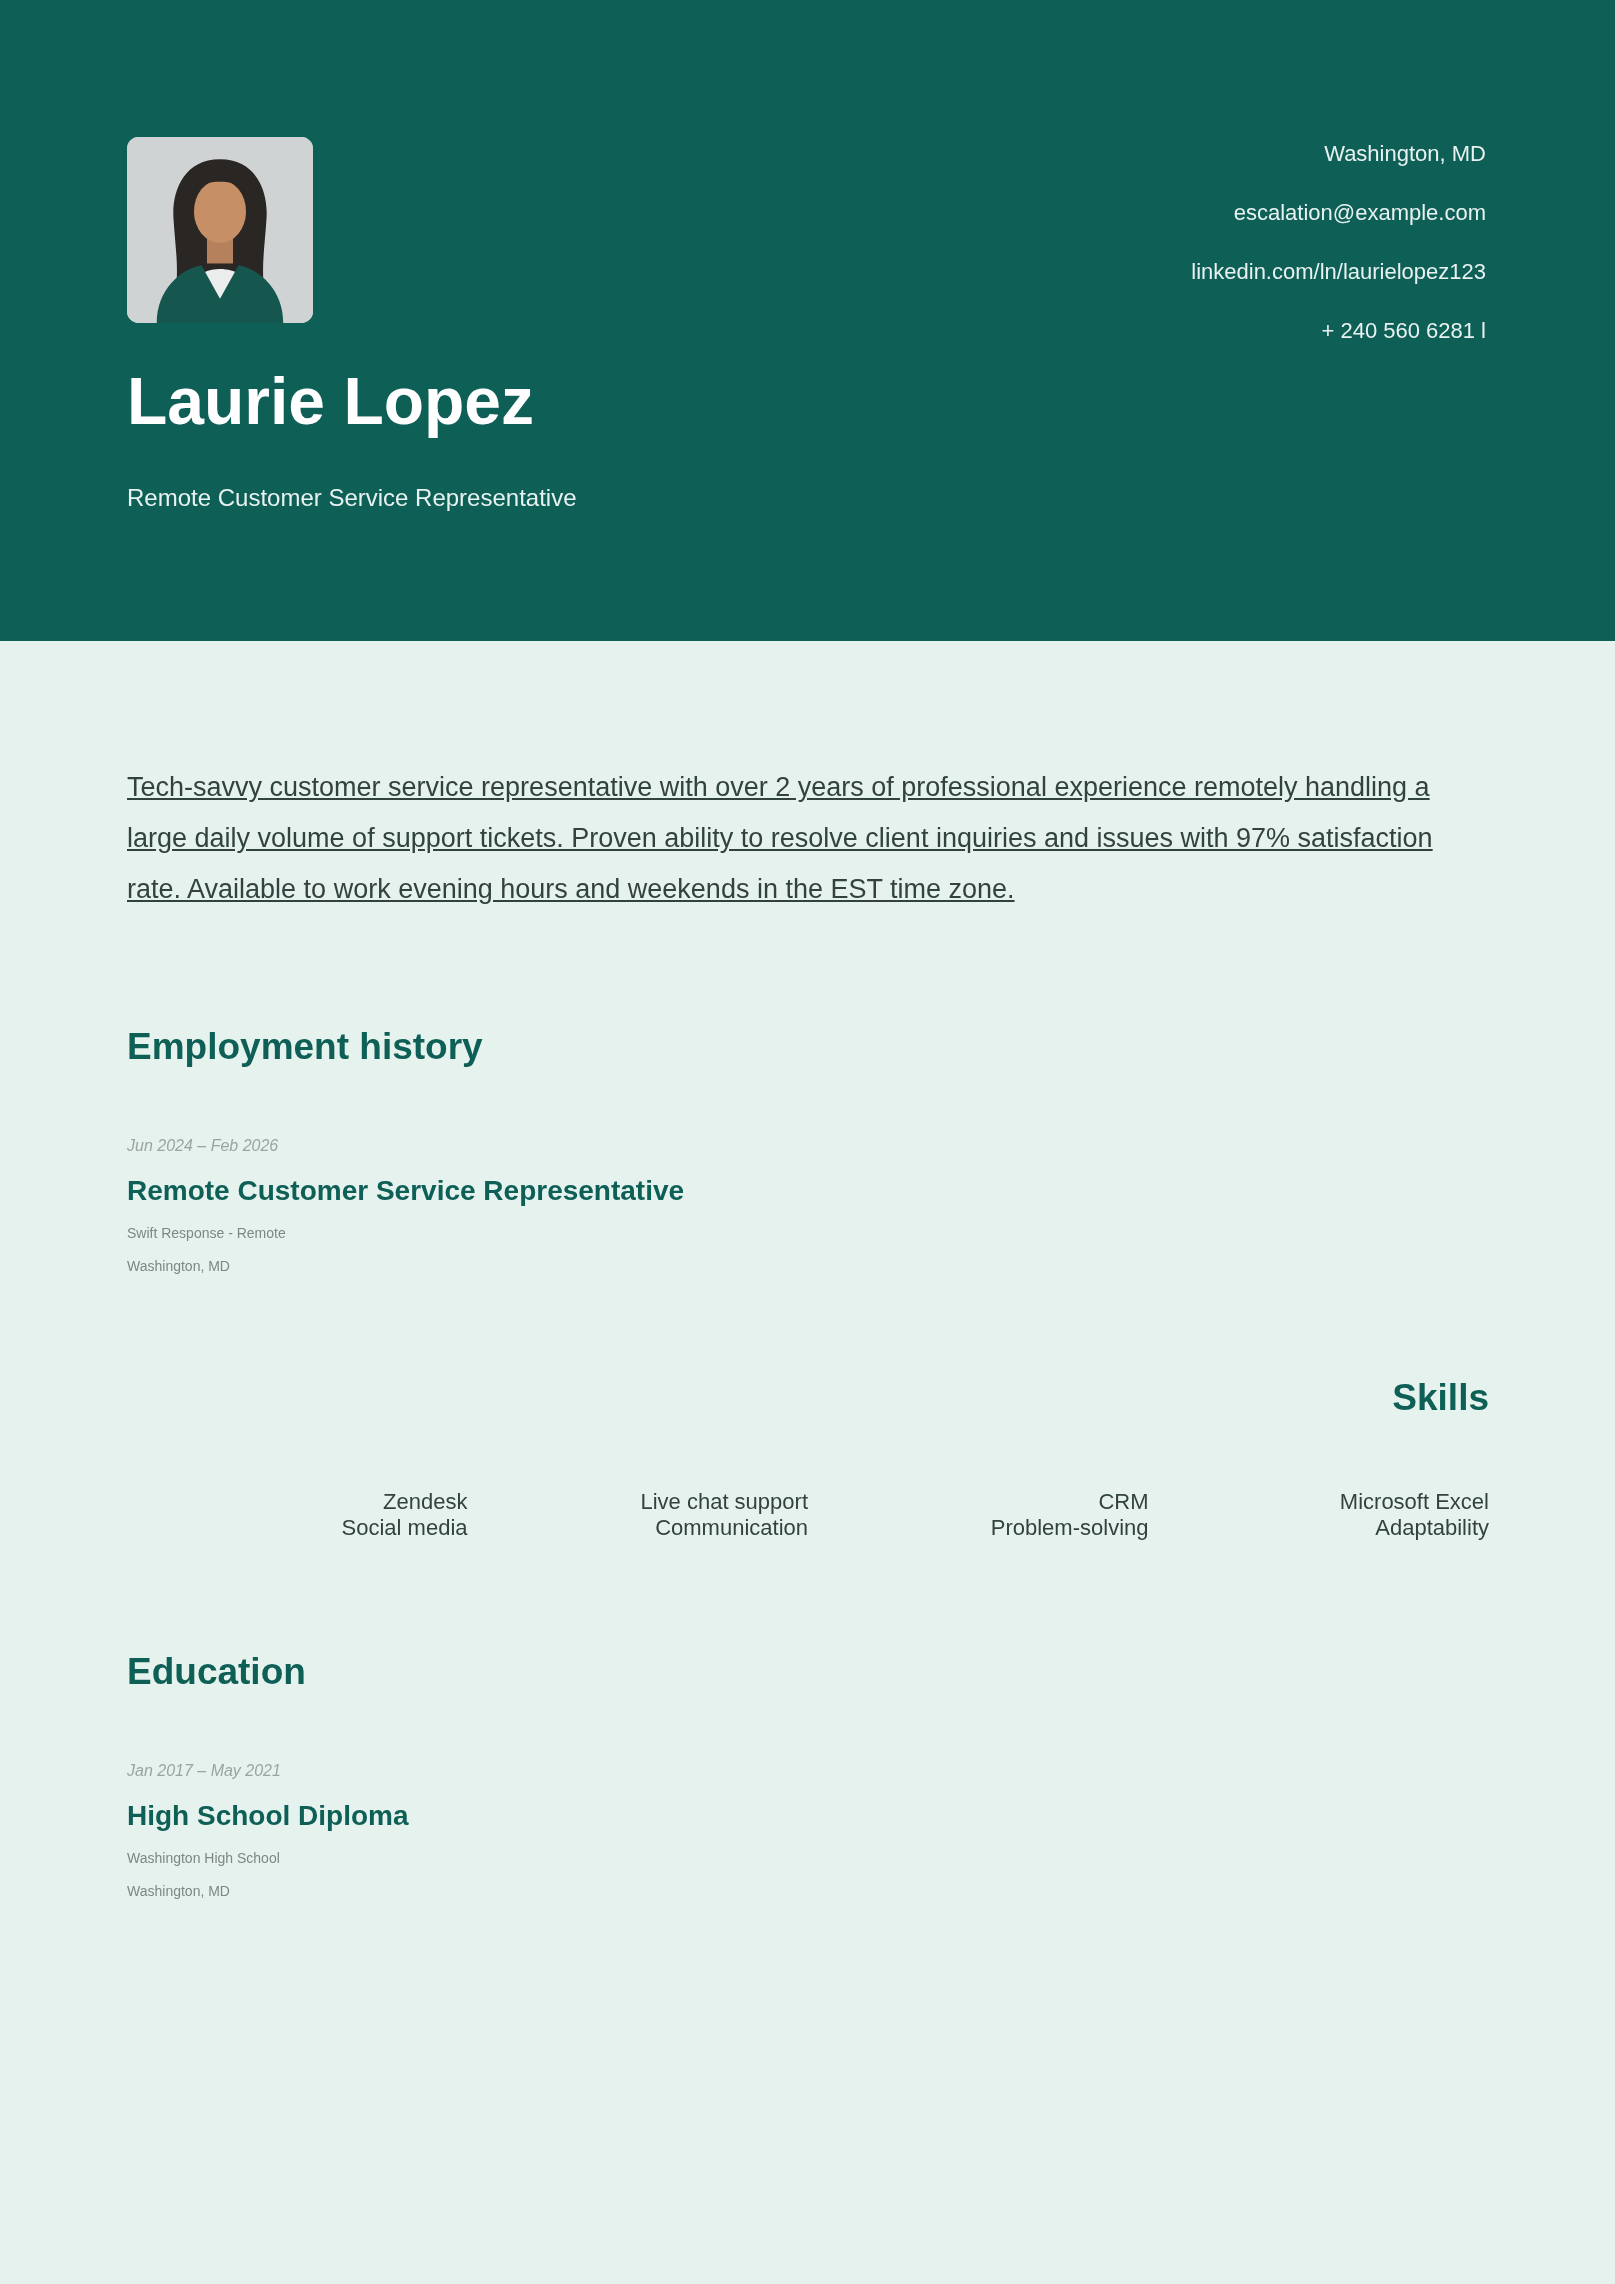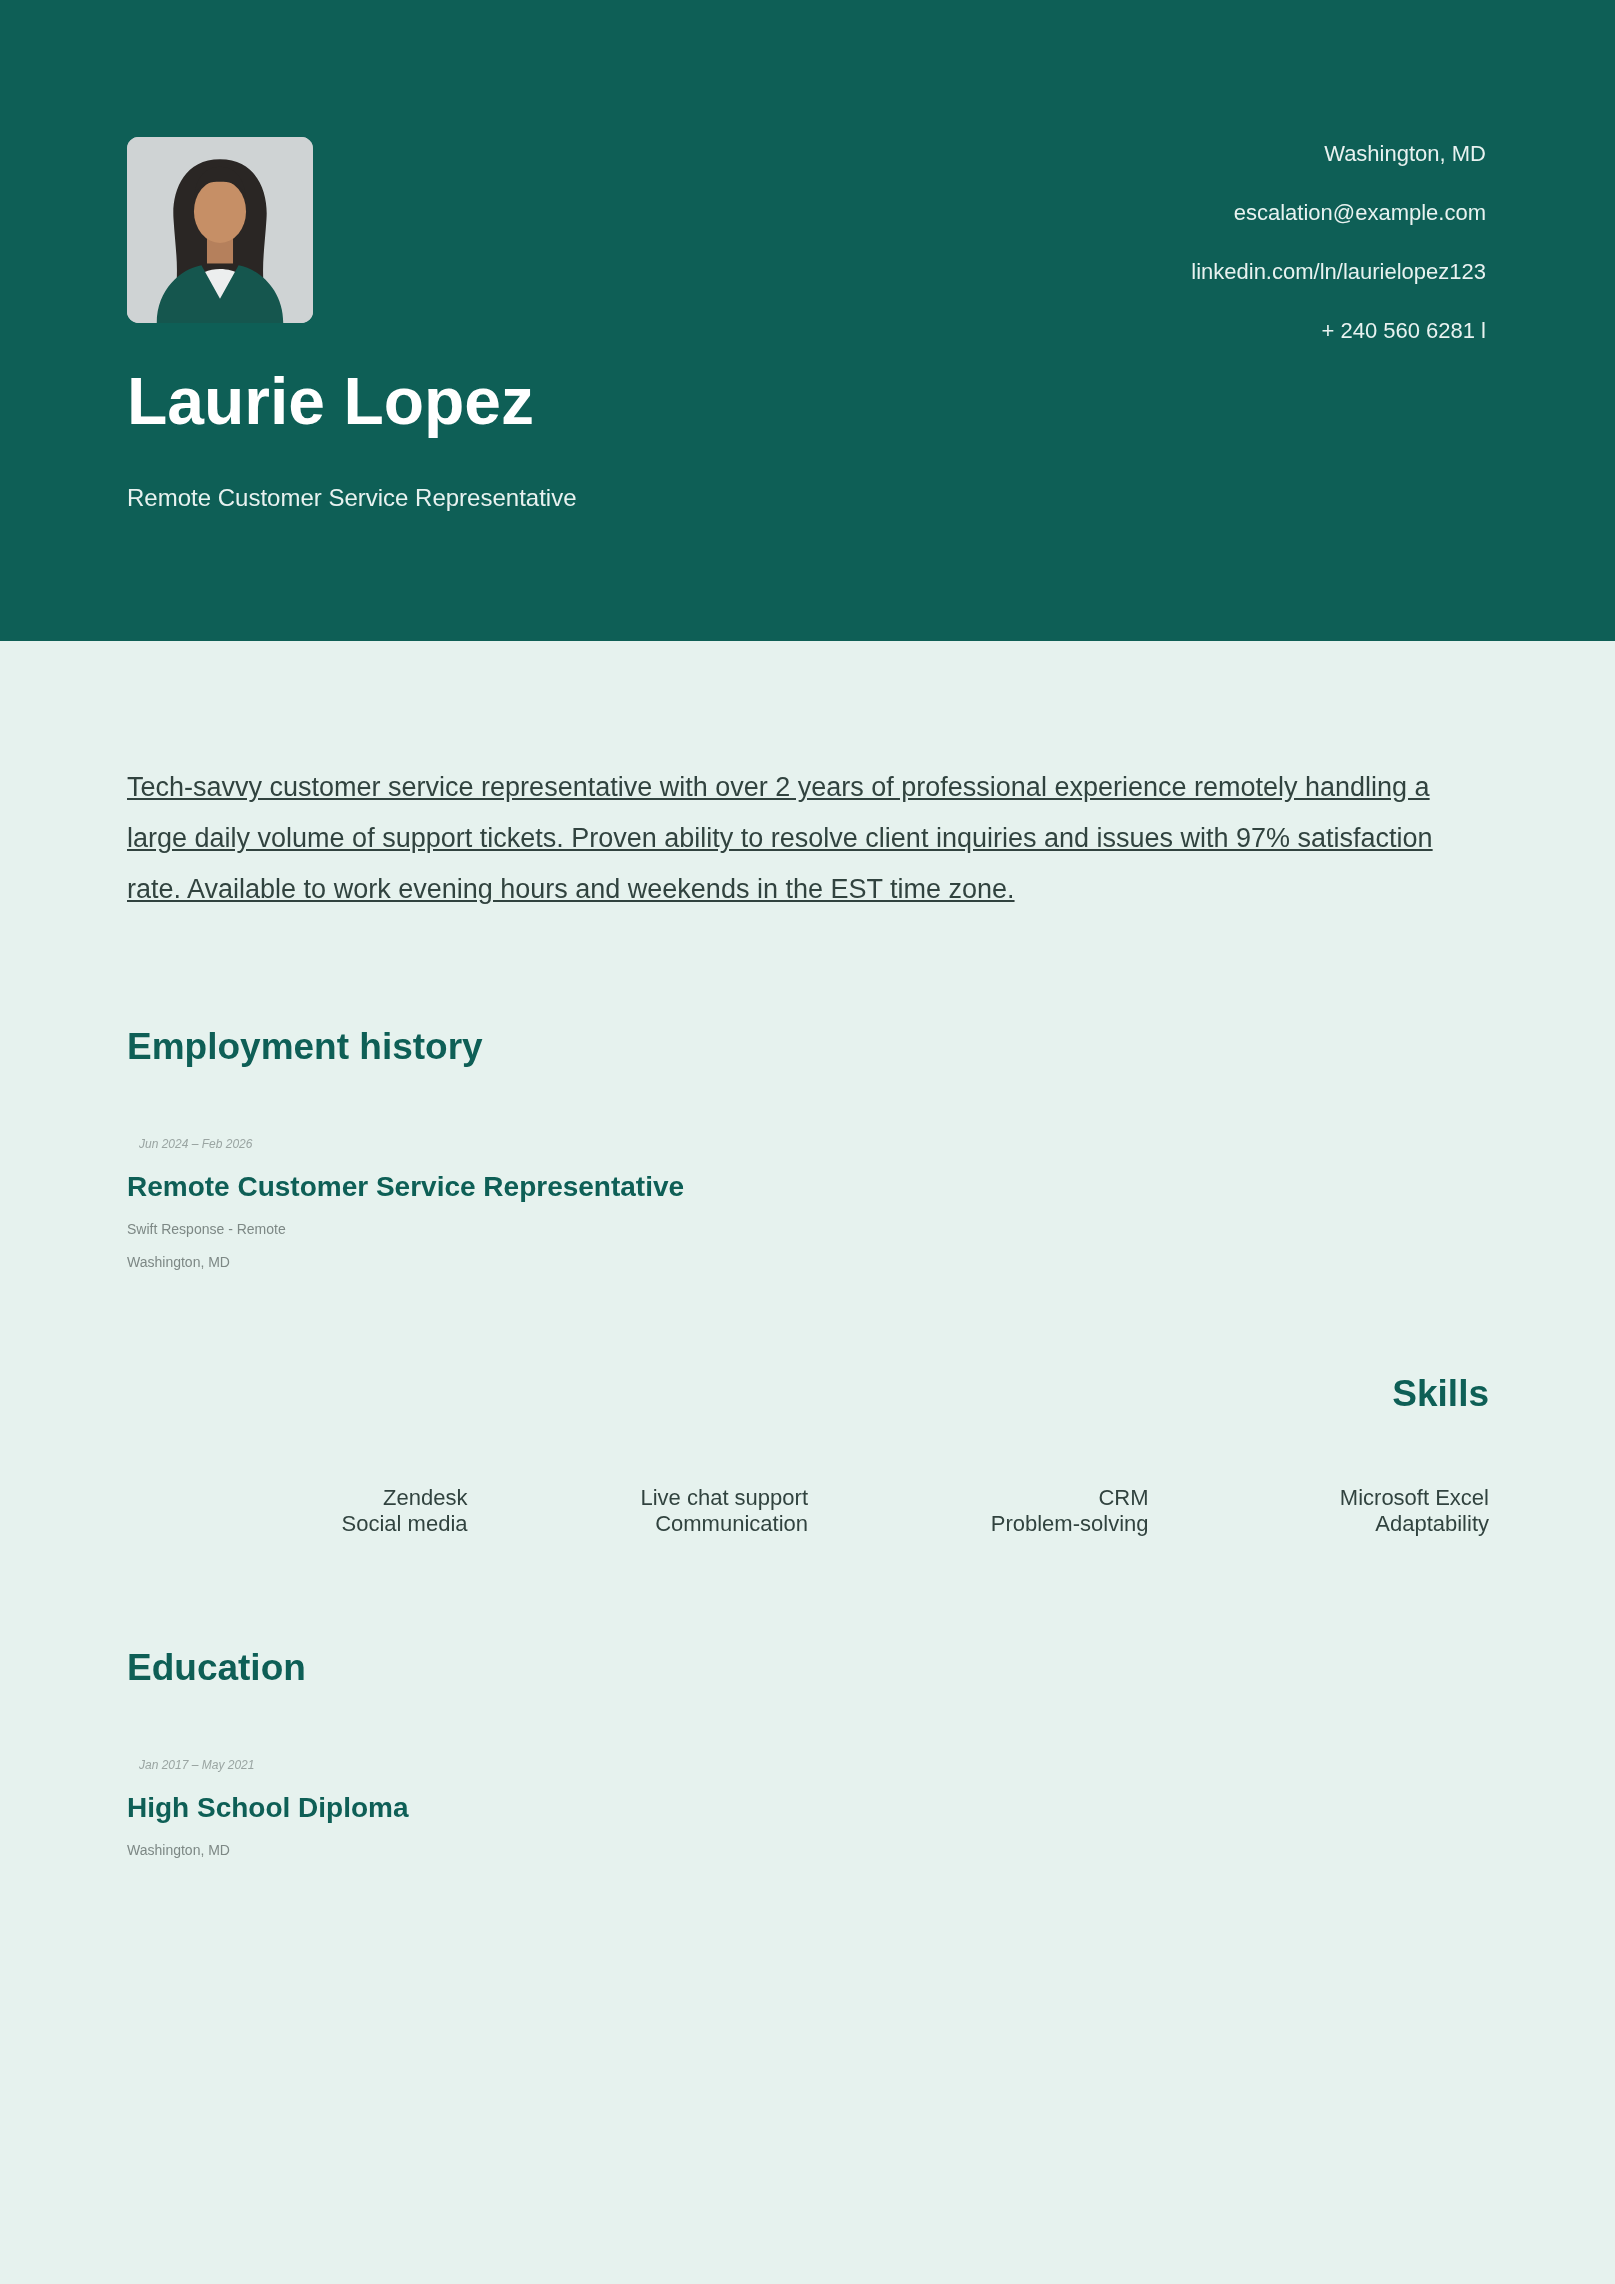--- a/index.html
+++ b/index.html
@@ -73,24 +73,23 @@
     color: #0e5f56;
     font-size: 37px;
     font-weight: 700;
     line-height: 1.15;
   }
 
   .employment { margin-top: 111px; }
 
   .entry-dates {
     margin-top: 68px;
-    font-size: 12px;
+    font-size: 16px;
     font-style: italic;
     color: #9aa5a2;
-    margin-left: 12px;
   }
   .entry-title {
     margin-top: 19.6px;
     font-size: 28px;
     font-weight: 700;
     color: #0e5f56;
     line-height: 1.2;
   }
   .entry-meta {
     margin-top: 17px;
@@ -194,19 +193,20 @@
         <div class="skill">Adaptability</div>
       </div>
     </section>
 
     <section class="education">
       <h2 class="section-heading">Education</h2>
 
       <div>
         <div class="entry-dates">Jan 2017 – May 2021</div>
         <h3 class="entry-title">High School Diploma</h3>
+        <div class="entry-meta">Washington High School</div>
         <div class="entry-meta">Washington, MD</div>
       </div>
     </section>
 
   </div>
 </div>
 
 
 </body></html>

